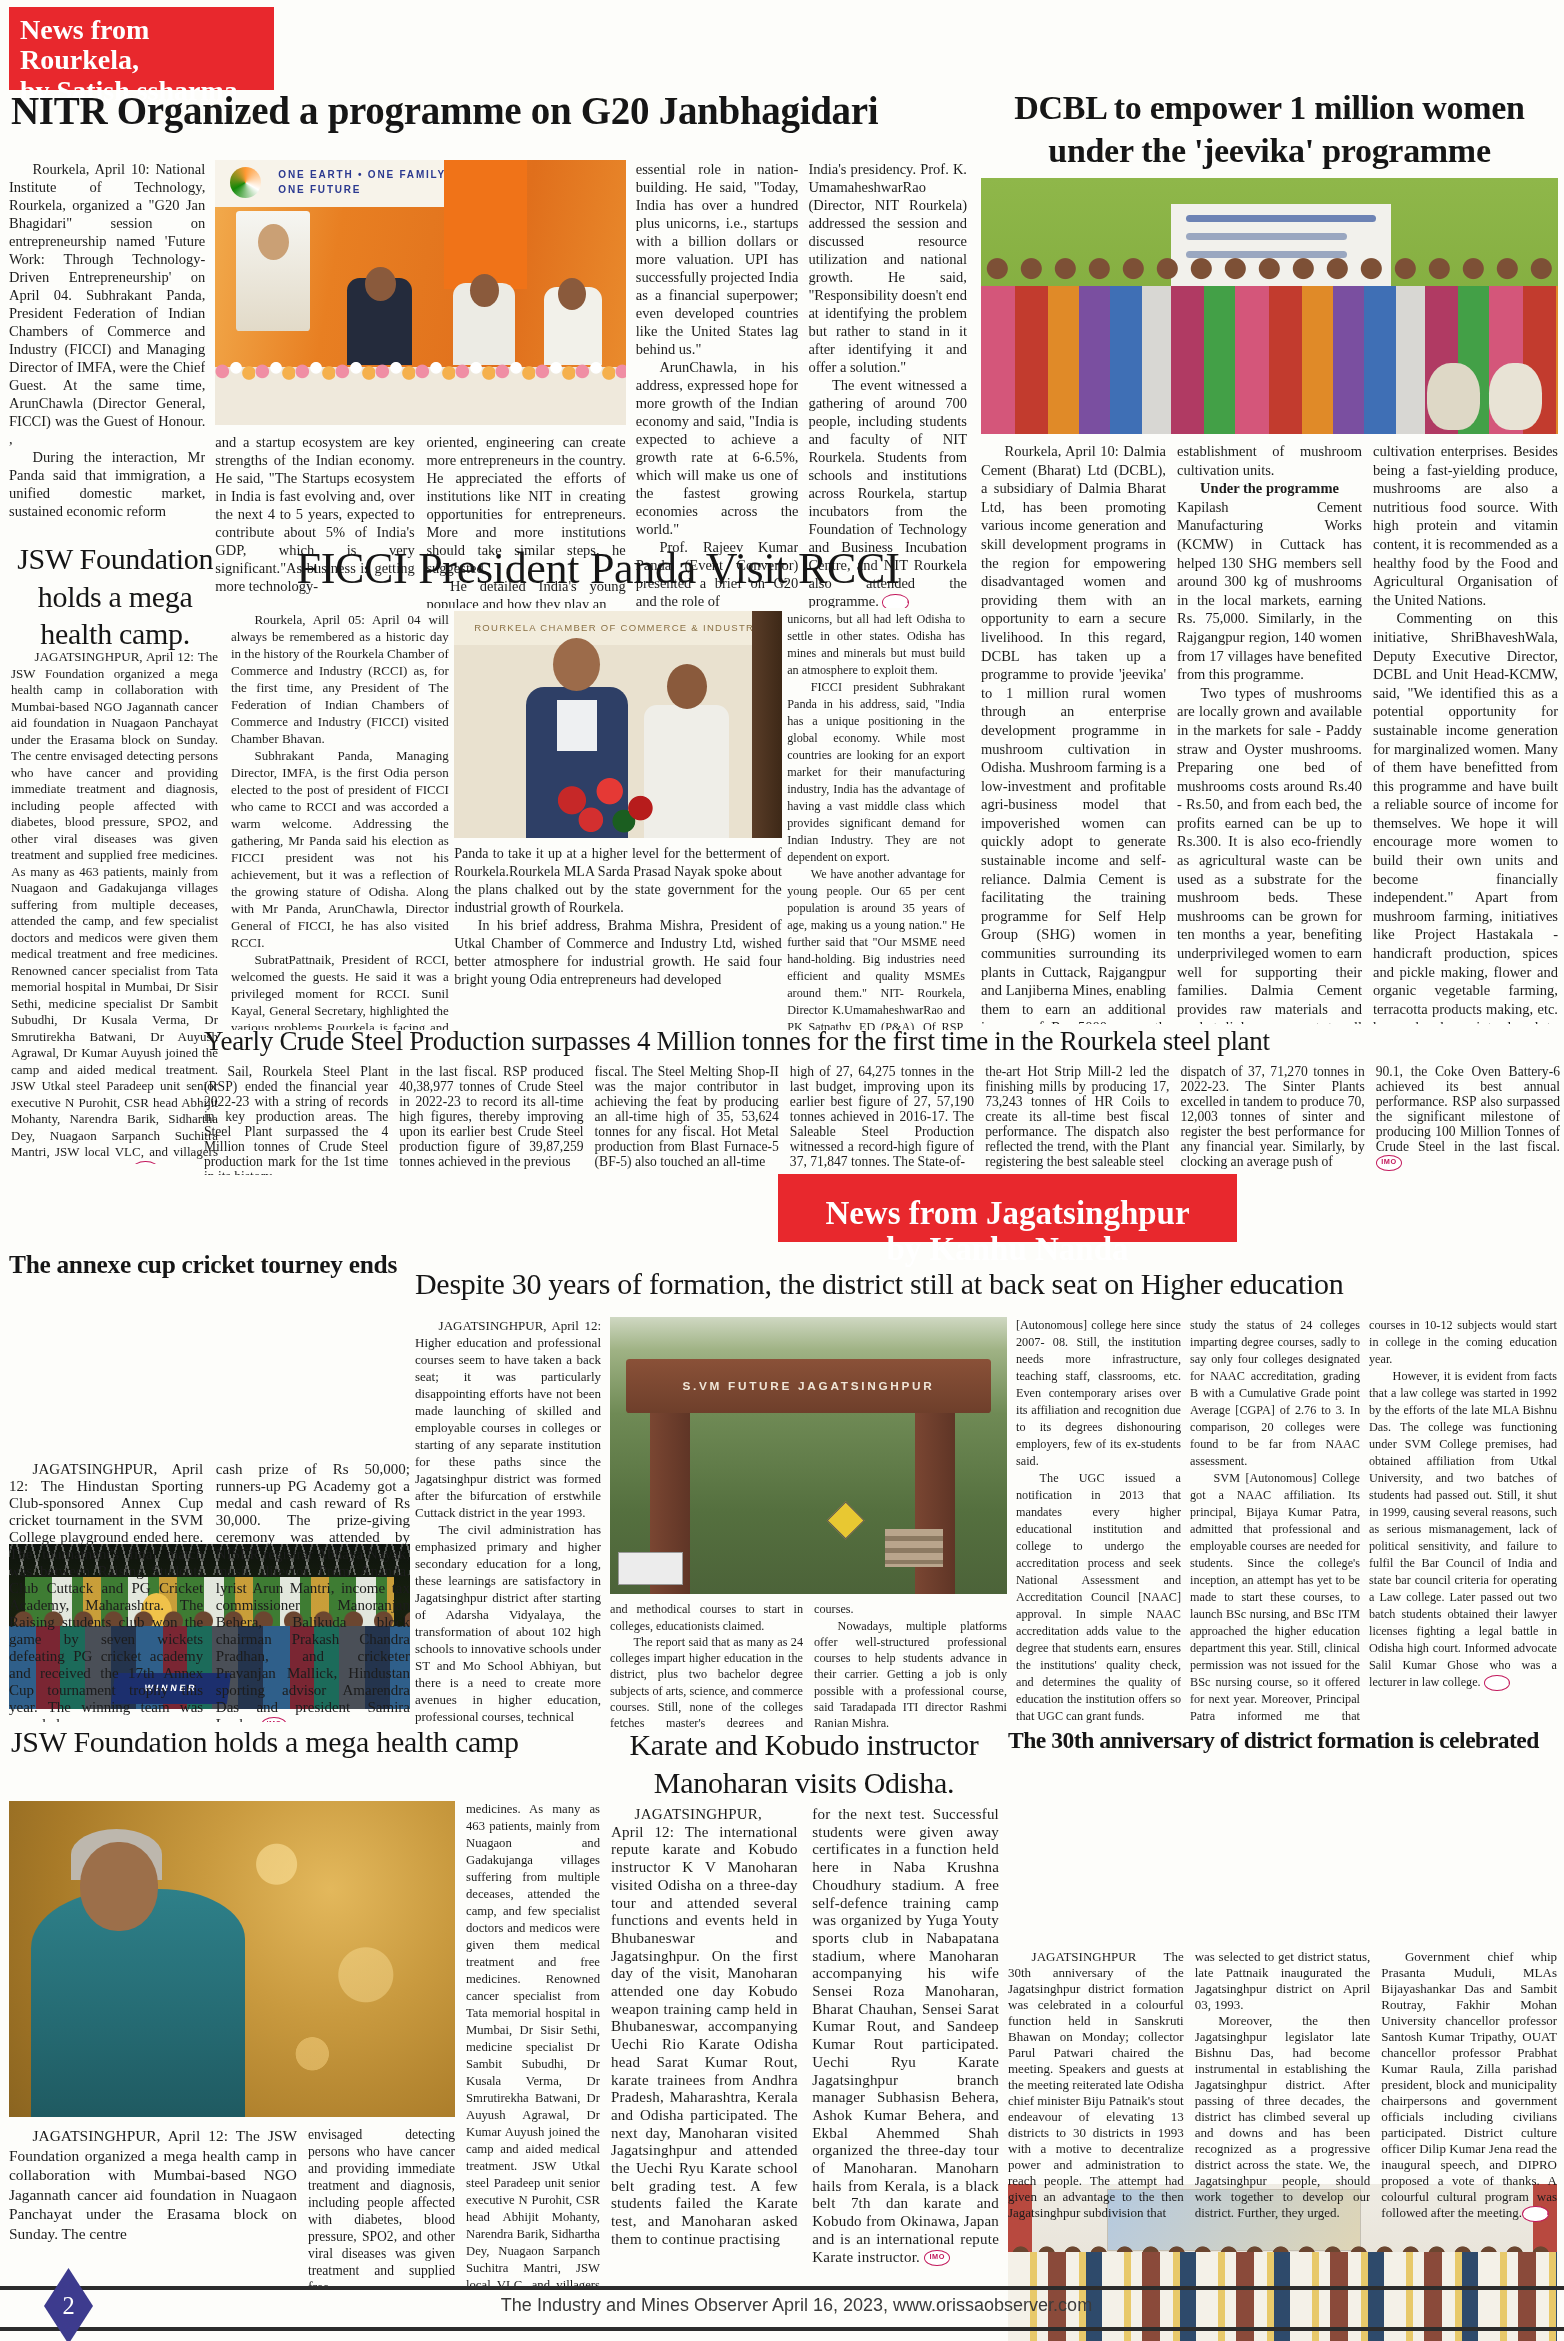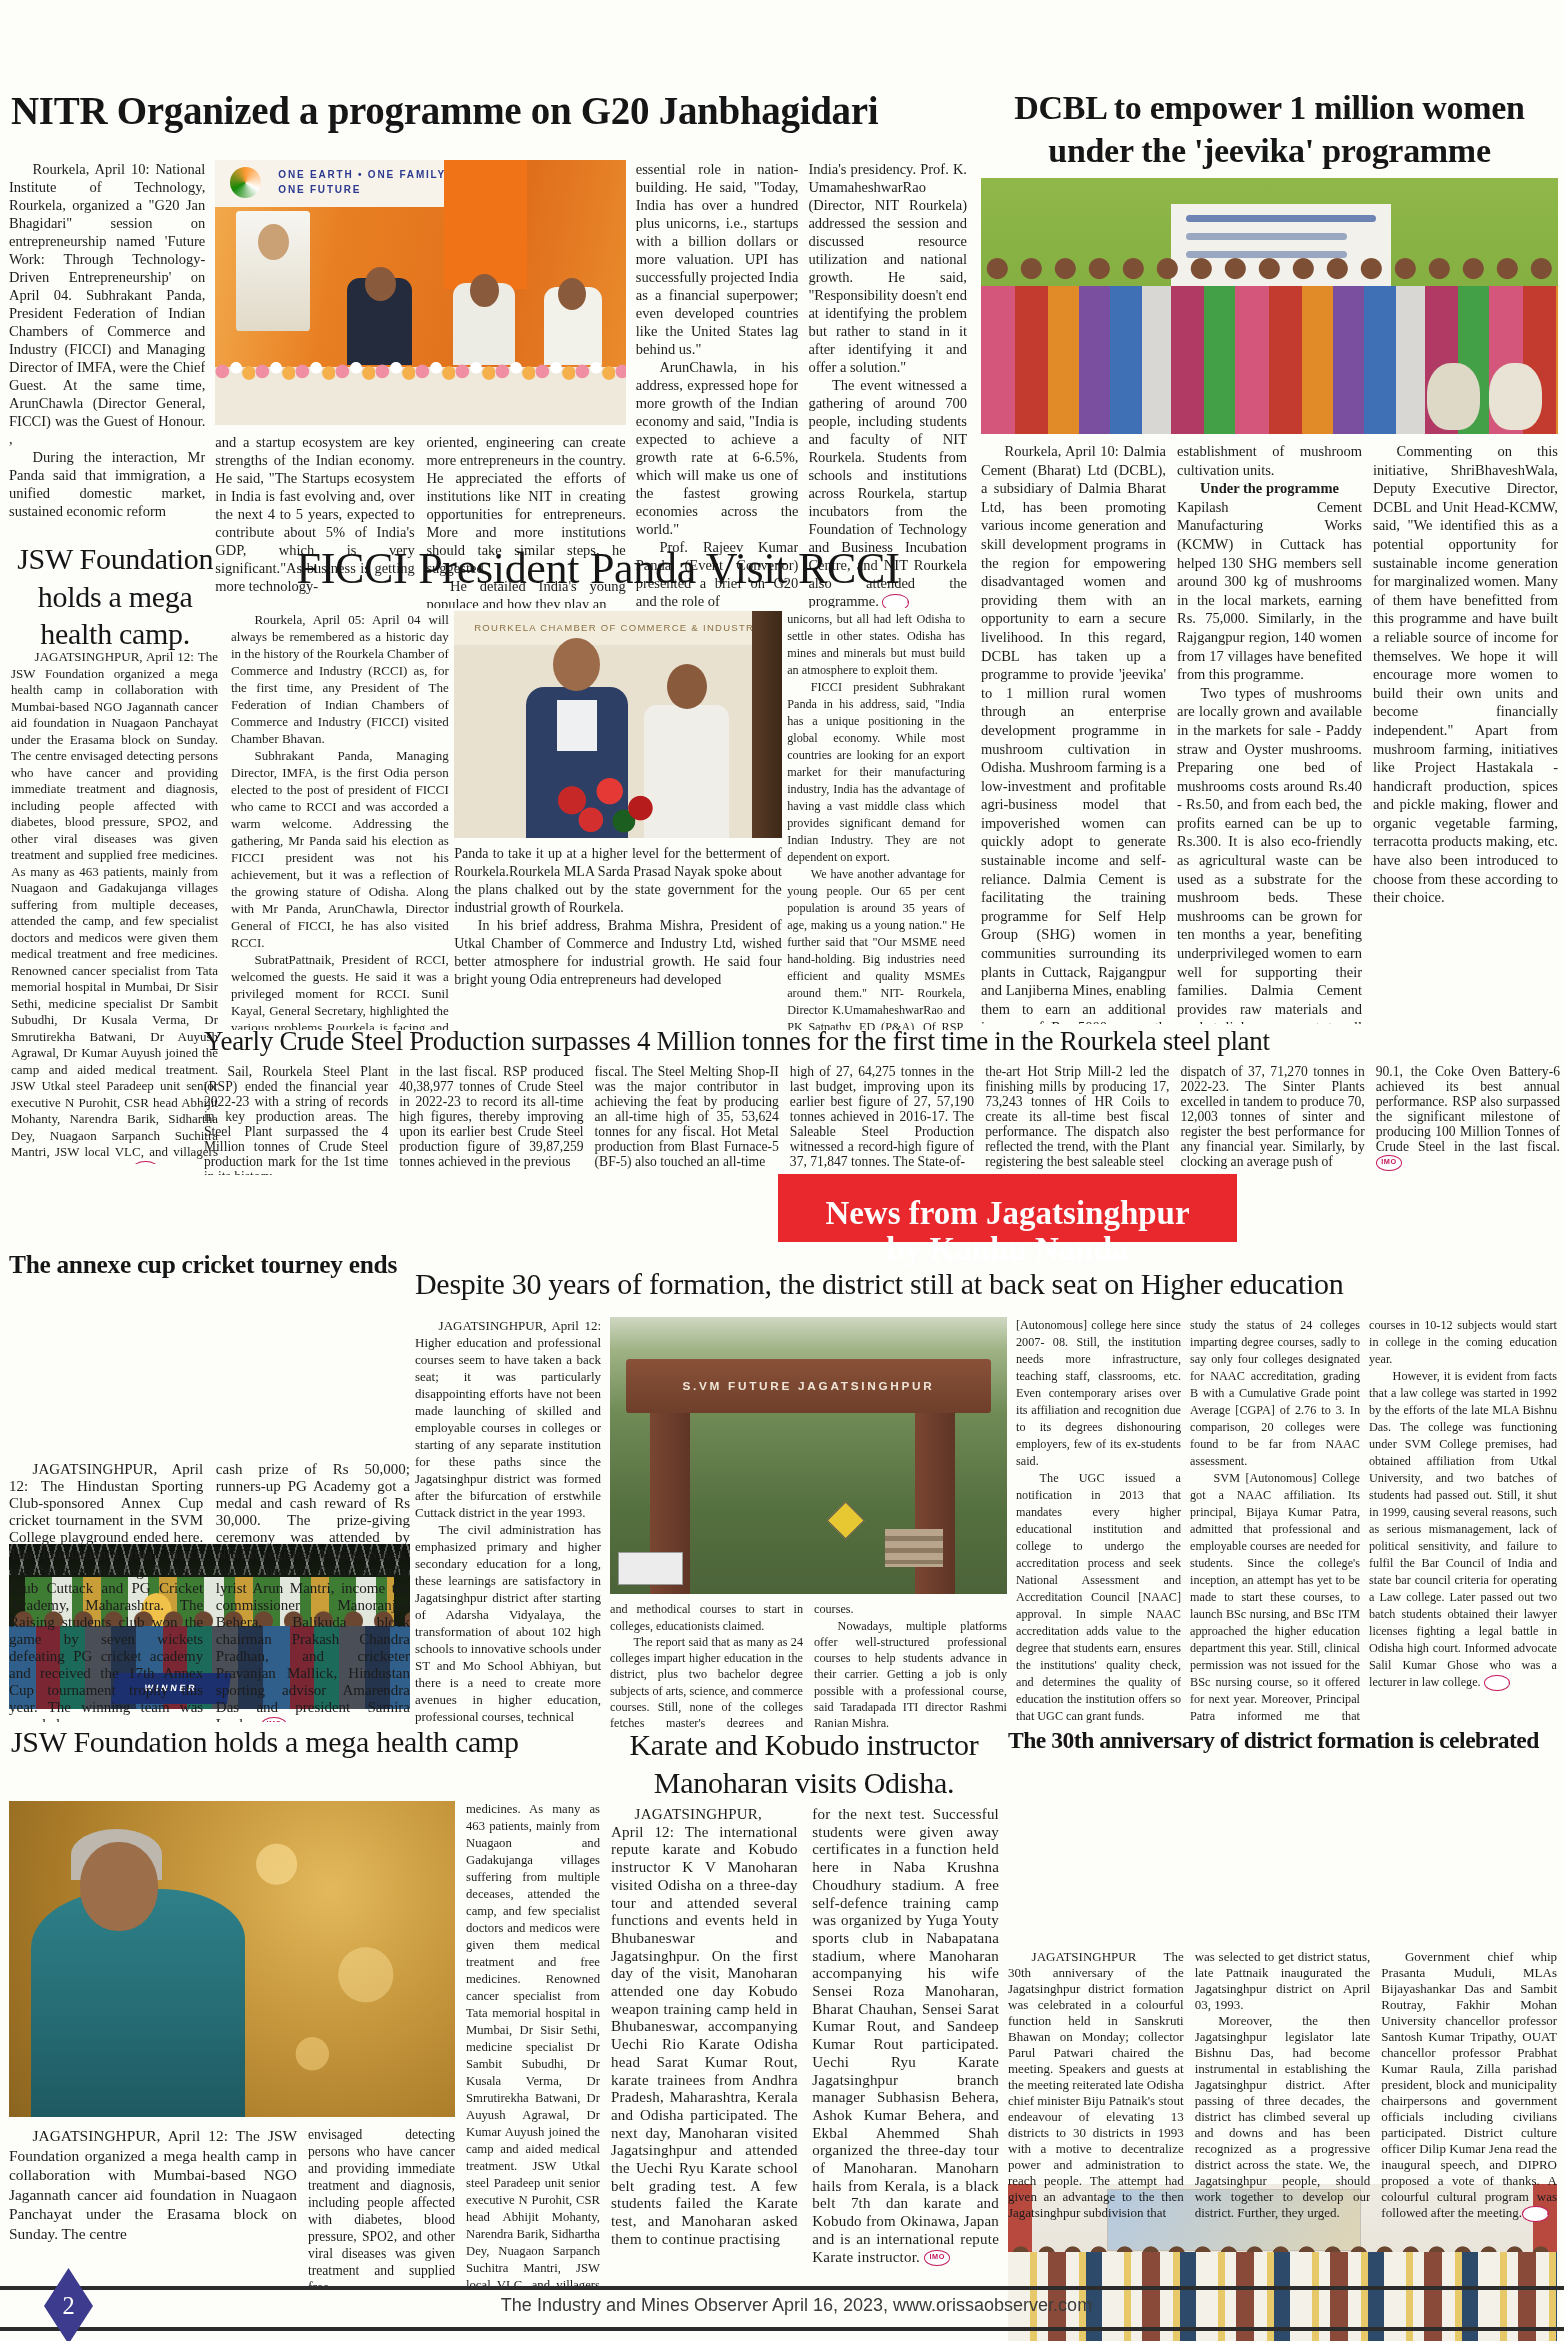--- a/index.html
+++ b/index.html
@@ -145,20 +145,24 @@
   .footer-diamond { position:absolute; left:44px; top:2268px; width:49px; height:76px; background:#3d3b8e;
       clip-path:polygon(50% 0,100% 50%,50% 100%,0 50%); color:#fff; text-align:center; line-height:76px; font-size:24.5px; }
   .footer-text { position:absolute; left:14px; top:2295px; width:1565px; text-align:center;
       font-family:"Liberation Sans", sans-serif; font-size:18px; color:#3a3a3a; }
 </style>
 </head>
 <body>
 
 <div class="page">
 
+  <div class="abs kicker" style="left:9px;top:7.3px;width:265px;height:83px;padding:7.3px 11px;font-size:28px;">
+    <div>News from Rourkela,</div>
+    <div>by Satish ssharma</div>
+  </div>
 
   <div class="abs headline" style="left:11px;top:91px;width:957px;font-size:39px;">NITR Organized a programme on G20 Janbhagidari</div>
 
   <div class="abs" style="left:9px;top:160px;width:958px;height:448px;display:flex;gap:10px;">
     <div class="body-col f-nitr" style="width:198px;">
       <p class="para">Rourkela, April 10: National Institute of Technology, Rourkela, organized a "G20 Jan Bhagidari" session on entrepreneurship named 'Future Work: Through Technology-Driven Entrepreneurship' on April 04. Subhrakant Panda, President Federation of Indian Chambers of Commerce and Industry (FICCI) and Managing Director of IMFA, were the Chief Guest. At the same time, ArunChawla (Director General, FICCI) was the Guest of Honour. ,</p>
       <p class="para">During the interaction, Mr Panda said that immigration, a unified domestic market, sustained economic reform</p>
     </div>
     <div style="width:414px;display:flex;flex-direction:column;gap:8.2px;">
       <div class="photo photo-g20" style="height:265px;">
@@ -220,20 +224,21 @@
     <div class="body-col f-dcbl" style="flex:1;">
       <p class="para">Rourkela, April 10: Dalmia Cement (Bharat) Ltd (DCBL), a subsidiary of Dalmia Bharat Ltd, has been promoting various income generation and skill development programs in the region for empowering disadvantaged women and providing them with an opportunity to earn a secure livelihood. In this regard, DCBL has taken up a programme to provide 'jeevika' to 1 million rural women through an enterprise development programme in mushroom cultivation in Odisha. Mushroom farming is a low-investment and profitable agri-business model that impoverished women can quickly adopt to generate sustainable income and self-reliance. Dalmia Cement is facilitating the training programme for Self Help Group (SHG) women in communities surrounding its plants in Cuttack, Rajgangpur and Lanjiberna Mines, enabling them to earn an additional income of Rs. 5000 a month through the</p>
     </div>
     <div class="body-col f-dcbl" style="flex:1;">
       <p class="para ni">establishment of mushroom cultivation units.</p>
       <p class="subhead">Under the programme</p>
       <p class="para ni">Kapilash Cement Manufacturing Works (KCMW) in Cuttack has helped 130 SHG members sell around 300 kg of mushrooms in the local markets, earning Rs. 75,000. Similarly, in the Rajgangpur region, 140 women from 17 villages have benefited from this programme.</p>
       <p class="para">Two types of mushrooms are locally grown and available in the markets for sale - Paddy straw and Oyster mushrooms. Preparing one bed of mushrooms costs around Rs.40 - Rs.50, and from each bed, the profits earned can be up to Rs.300. It is also eco-friendly as agricultural waste can be used as a substrate for the mushroom beds. These mushrooms can be grown for ten months a year, benefiting underprivileged women to earn well for supporting their families. Dalmia Cement provides raw materials and market linkage support to all SHG women to build their</p>
     </div>
     <div class="body-col f-dcbl" style="flex:1;">
+      <p class="para ni">cultivation enterprises. Besides being a fast-yielding produce, mushrooms are also a nutritious food source. With high protein and vitamin content, it is recommended as a healthy food by the Food and Agricultural Organisation of the United Nations.</p>
       <p class="para"><span>Commenting on this initiative, ShriBhaveshWala, Deputy Executive Director, DCBL and Unit Head-KCMW, said, "We identified this as a potential opportunity for sustainable income generation for marginalized women. Many of them have benefitted from this programme and have built a reliable source of income for themselves. We hope it will encourage more women to build their own units and become financially independent." Apart from mushroom farming, initiatives like Project Hastakala - handicraft production, spices and pickle making, flower and organic vegetable farming, terracotta products making, etc. have also been introduced to choose from these according to their choice.</span> </p>
     </div>
   </div>
 
   <div class="abs headline" style="left:12.7px;top:540px;width:205px;font-size:30px;font-weight:normal;text-align:center;line-height:1.25;">JSW Foundation holds a mega health camp.</div>
   <div class="abs body-col f-side" style="left:11px;top:649px;width:207px;height:515px;">
     <p class="para"><span>JAGATSINGHPUR, April 12: The JSW Foundation organized a mega health camp in collaboration with Mumbai-based NGO Jagannath cancer aid foundation in Nuagaon Panchayat under the Erasama block on Sunday. The centre envisaged detecting persons who have cancer and providing immediate treatment and diagnosis, including people affected with diabetes, blood pressure, SPO2, and other viral diseases was given treatment and supplied free medicines. As many as 463 patients, mainly from Nuagaon and Gadakujanga villages suffering from multiple deceases, attended the camp, and few specialist doctors and medicos were given them medical treatment and free medicines. Renowned cancer specialist from Tata memorial hospital in Mumbai, Dr Sisir Sethi, medicine specialist Dr Sambit Subudhi, Dr Kusala Verma, Dr Smrutirekha Batwani, Dr Auyush Agrawal, Dr Kumar Auyush joined the camp and aided medical treatment. JSW Utkal steel Paradeep unit senior executive N Purohit, CSR head Abhijit Mohanty, Narendra Barik, Sidhartha Dey, Nuagaon Sarpanch Suchitra Mantri, JSW local VLC, and villagers coordinated this camp.</span> <span class="stamp">IMO</span></p>
   </div>
 
   <div class="abs headline" style="left:231px;top:546px;width:734px;font-size:44px;font-weight:normal;text-align:center;">FICCI President Panda Visit RCCI</div>

